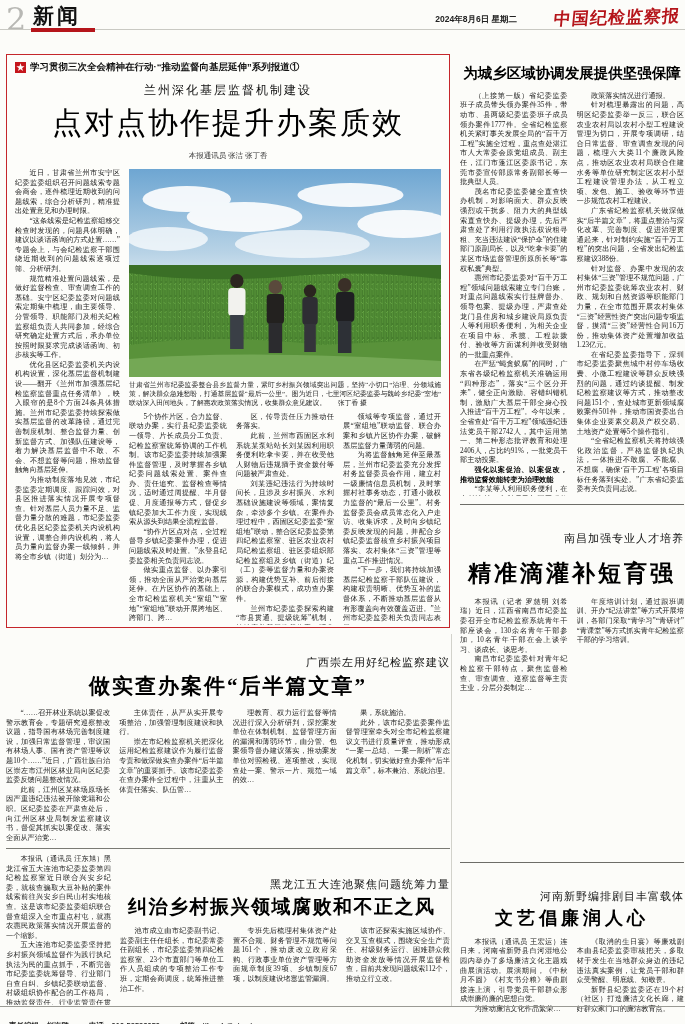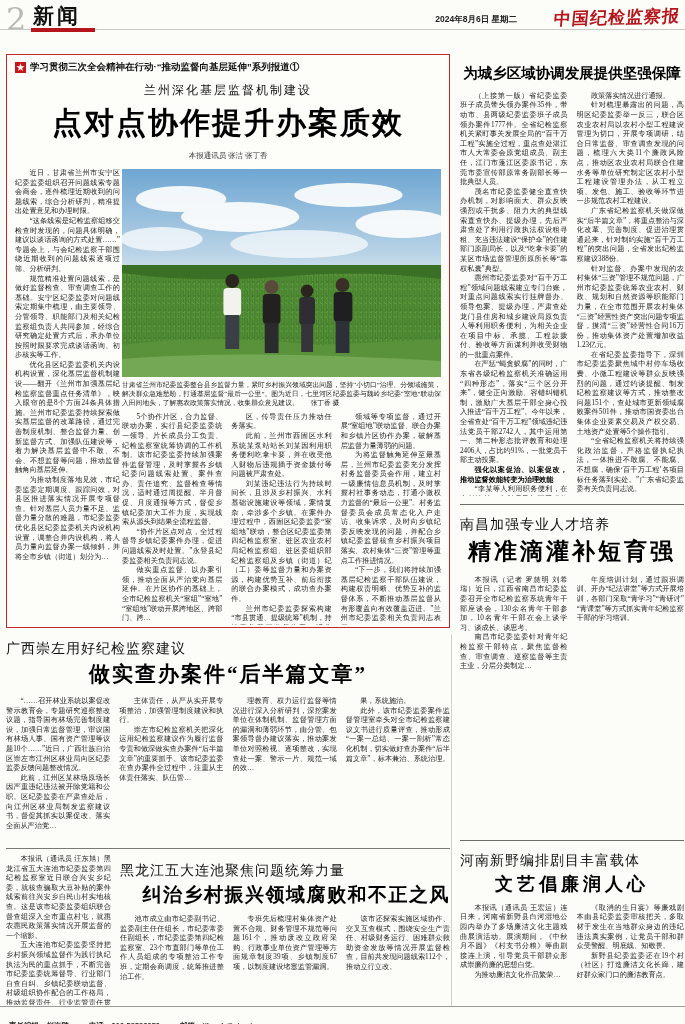--- a/index.html
+++ b/index.html
@@ -20,49 +20,49 @@
   .cols{display:flex;gap:9px}
   .cols .col{flex:1;overflow:hidden}
   
   .main-box{position:absolute;left:6px;top:54px;width:444px;height:574px;border:1.5px solid #c5262b;
             background:#fdfdfa;padding:6px 8px 7px}
   .eyebrow{display:flex;align-items:center;gap:4px;font-family:"Liberation Sans",sans-serif;
            font-weight:bold;font-size:9.5px;color:#111}
   .flag{display:inline-block;width:11px;height:11px;background:#c5161c;color:#fff;font-size:8px;
         line-height:11px;text-align:center;flex:none}
   .lead-kicker{text-align:center;font-size:12px;letter-spacing:2px;margin-top:8px;color:#111}
-  .lead-title{text-align:center;font-size:30px;font-weight:bold;letter-spacing:2px;margin-top:4px;color:#000;
+  .lead-title{text-align:center;font-size:30px;font-weight:normal;letter-spacing:2px;margin-top:4px;color:#000;
               font-family:"Liberation Serif",serif}
   .lead-byline{text-align:center;font-size:7.5px;margin-top:7px;color:#333}
-  .lead-body{display:flex;gap:2px;margin-top:8px;height:456px}
+  .lead-body{display:flex;gap:9px;margin-top:8px;height:456px}
   .lcol{width:105px;flex:none;overflow:hidden}
   .lright{flex:1;display:flex;flex-direction:column;min-width:0}
   .photo{width:100%;height:208px;display:block;background:#9cbfd8}
   .caption{margin-top:4px;font-size:6.8px;line-height:8.9px;text-align:justify;color:#222}
   .credit{padding-left:10px;white-space:nowrap}
   .cols3{display:flex;gap:9px;margin-top:5px;flex:1;overflow:hidden}
   .cols3 .col{flex:1;overflow:hidden}
   
   .rail{position:absolute;left:460px;top:54px;width:224px}
   .rail article{padding:2px 0 6px}
   .rail .rule{border-top:1px solid #6d6d68;margin:2px 0}
   .r-title1{font-size:14.5px;font-weight:bold;text-align:center;line-height:1.3;margin:8px 0 9px;color:#000}
-  .kicker2{font-size:14px;text-align:left;margin:7px 0 2px;color:#111;letter-spacing:1px}
-  .r-title2{font-size:23px;font-weight:bold;text-align:center;letter-spacing:3px;margin:2px 0 9px;color:#000}
+  .kicker2{font-size:11px;text-align:right;margin:22px 0 2px;color:#111;letter-spacing:1px}
+  .r-title2{font-size:23px;font-weight:bold;text-align:center;letter-spacing:3px;margin:12px 0 9px;color:#000}
   .r-title3{font-size:18px;font-weight:bold;text-align:center;letter-spacing:4px;margin:2px 0 8px;color:#000}
   .h408{height:404px}.h256{height:256px}.h104{height:102px}
   
   .b1{position:absolute;left:6px;top:633px;width:444px}
   .b1 h2{font-size:21px;font-weight:bold;text-align:center;letter-spacing:2px;margin:2px 0 9px;color:#000}
   .b1 .cols{height:148px}
   .b2{position:absolute;left:6px;top:848px;width:444px;border-top:1px solid #7a7a74;padding-top:6px;
       display:flex;gap:9px}
   .b2 .lcol{width:105px;flex:none;height:150px;overflow:hidden}
   .b2 .rblock{flex:1;min-width:0}
-  .b2 h2{font-size:19px;font-weight:bold;text-align:right;letter-spacing:1.5px;margin:1px 0 7px;color:#000}
+  .b2 h2{font-size:19px;font-weight:bold;text-align:left;letter-spacing:1.5px;margin:1px 8px 7px;color:#000}
   .b2 .cols{height:100px}
   .vrule{position:absolute;left:451px;top:634px;height:372px;border-left:1px solid #d2d2cb}
   
   .pfoot{position:absolute;left:0;top:1006px;width:685px;text-align:left;border-top:1px solid #9a9a94;
          padding-top:14px;font-size:7.5px;font-weight:bold;color:#222;font-family:"Liberation Sans",sans-serif}
   .pfoot span{margin:0 9px}
 </style>
 </head>
 <body>
 

